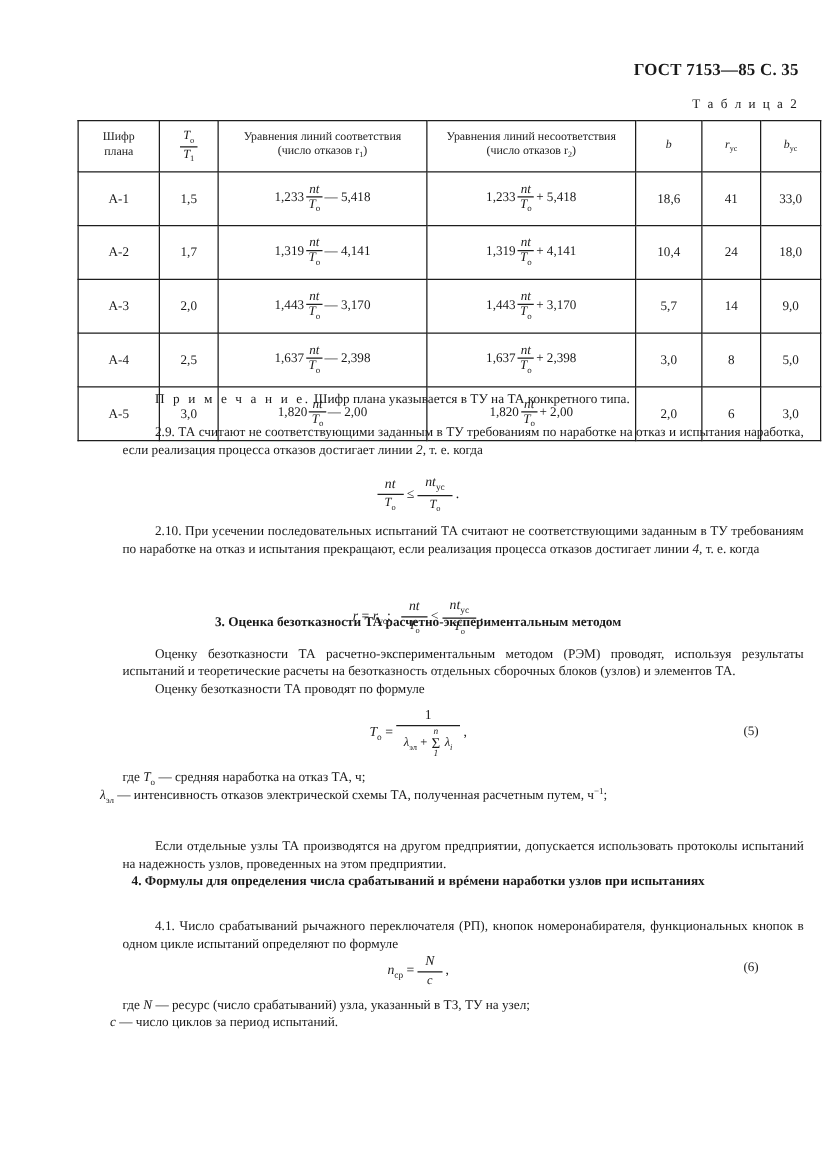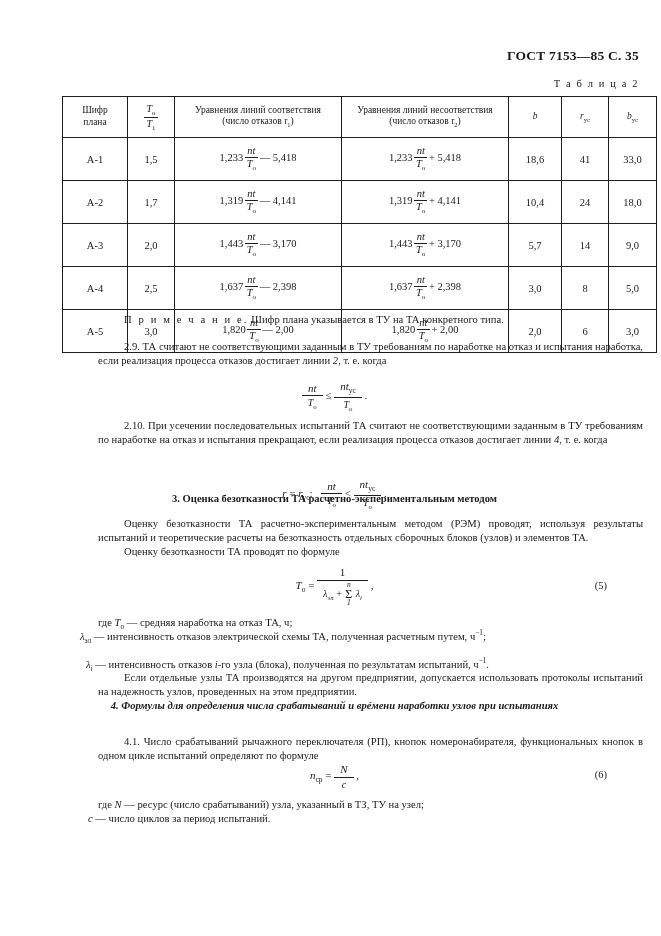--- a/index.html
+++ b/index.html
@@ -365,28 +365,23 @@
 
   <div class="para left-col" style="top: 616px;">
     <span>где</span>
     <span class="ital">T</span><sub>о</sub>
     <span>— средняя наработка на отказ ТА, ч;</span>
   </div>
   <div class="para left-col" style="top: 629px; padding-left: 18px;">
     <span class="ital">λ</span><sub>эл</sub>
     <span>— интенсивность отказов электрической схемы ТА, полученная расчетным путем, ч</span><sup>−1</sup><span>;</span>
   </div>
-  <div class="para left-col" style="top: 657px; padding-left: 24px;">
-    <span class="ital">λ</span><sub class="ital">i</sub>
-    <span>— интенсивность отказов</span>
-    <span class="ital">i</span><span>-го узла (блока), полученная по результатам испытаний, ч</span><sup>−1</sup><span>.</span>
-  </div>
   <div class="para left-col indent" style="top: 671px;">Если отдельные узлы ТА производятся на другом предприятии, допускается использовать протоколы испытаний на надежность узлов, проведенных на этом предприятии.</div>
 
-  <div class="heading" style="top: 700px; font-style: italic;">4.  Формулы для определения числа срабатываний и врéмени наработки узлов при испытаниях</div>
+  <div class="heading" style="top: 700px;">4.  Формулы для определения числа срабатываний и врéмени наработки узлов при испытаниях</div>
 
   <div class="para left-col indent" style="top: 735px;">
     <span>4.1.</span>
     <span>Число срабатываний рычажного переключателя (РП), кнопок номеронабирателя, функциональных кнопок в одном цикле испытаний определяют по формуле</span>
   </div>
 
   <div class="formula-row" style="top: 763px;">
     <span class="nowrap">
       <span class="ital">n</span><sub>ср</sub>
       <span>=</span>

